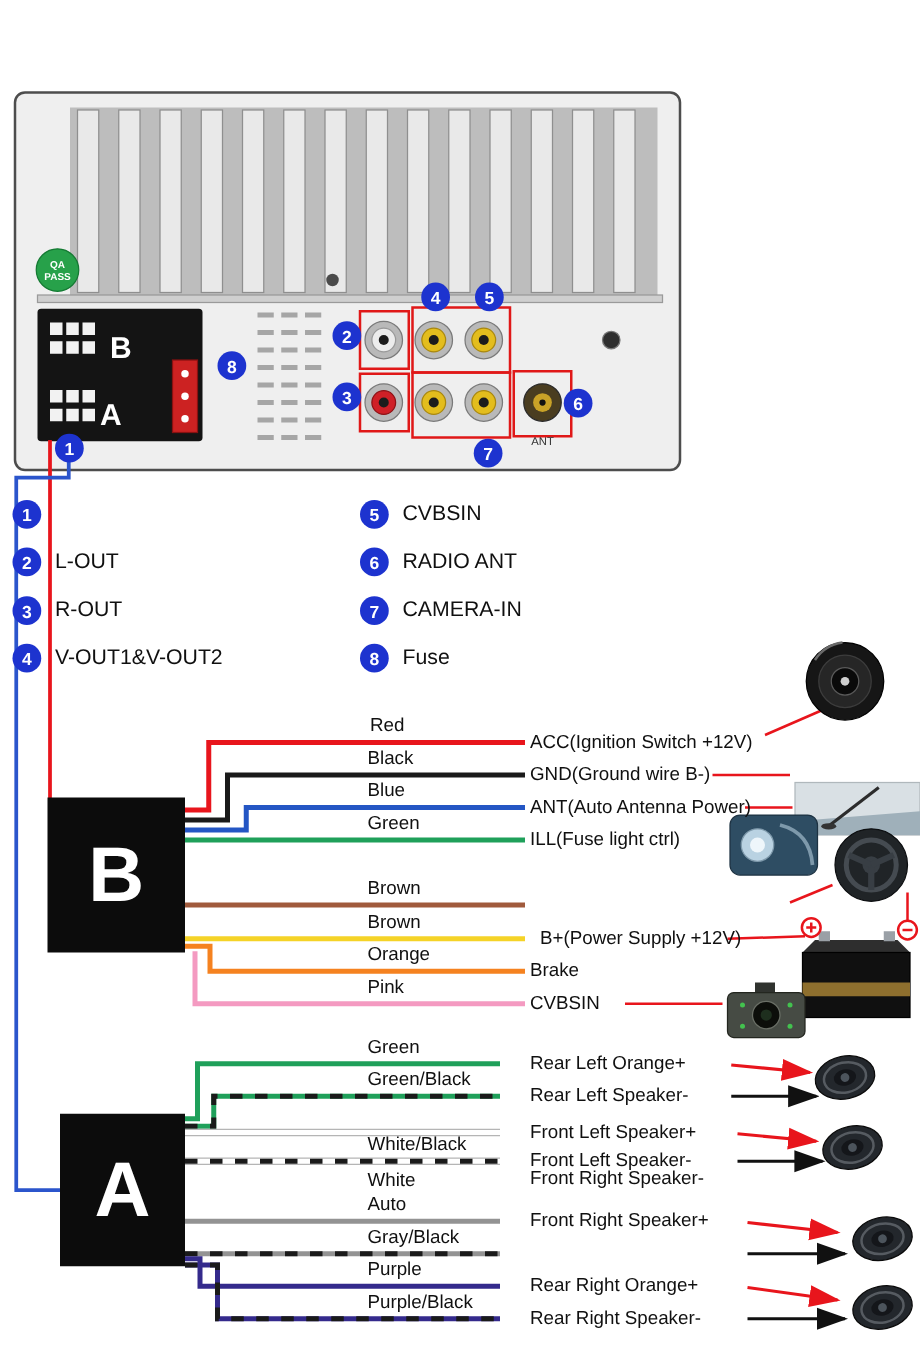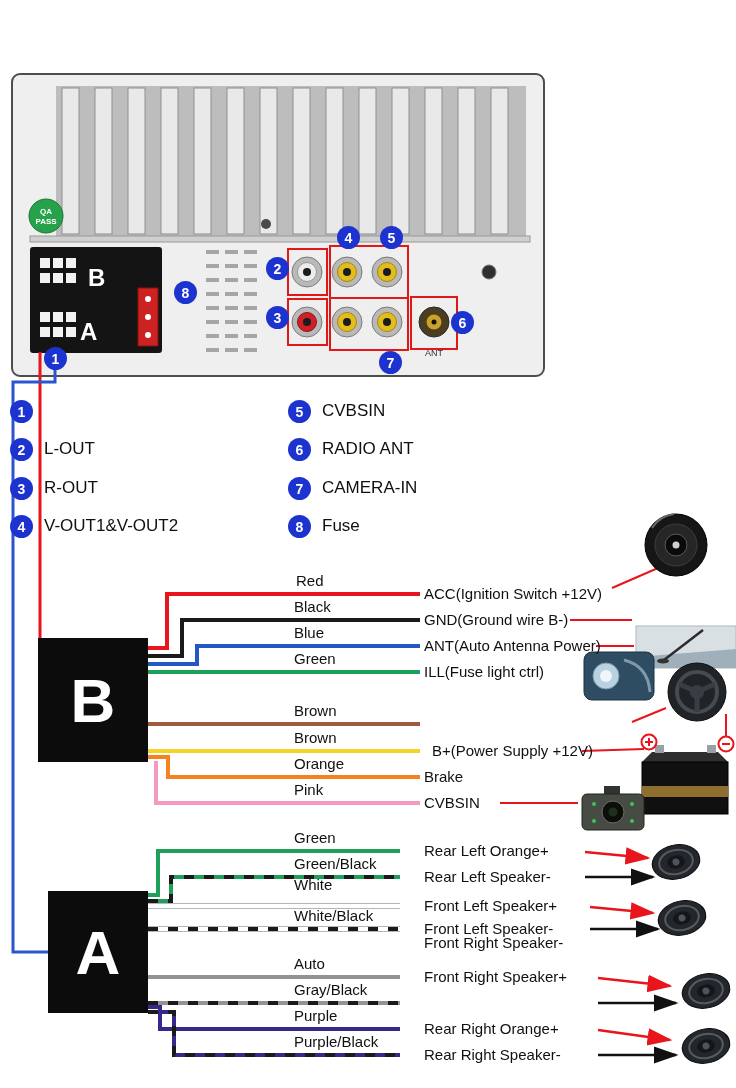--- a/index.html
+++ b/index.html
@@ -322,21 +322,21 @@
 <span class="lbl" style="left:424px;top:637px">ANT(Auto Antenna Power)</span>
 <span class="lbl" style="left:424px;top:663px">ILL(Fuse light ctrl)</span>
 <span class="lbl" style="left:432px;top:742px">B+(Power Supply +12V)</span>
 <span class="lbl" style="left:424px;top:768px">Brake</span>
 <span class="lbl" style="left:424px;top:794px">CVBSIN</span>
 
 <div class="conn-box" style="left:48px;top:891px;width:100px;height:122px">A</div>
 
 <span class="lbl" style="left:294px;top:829px">Green</span>
 <span class="lbl" style="left:294px;top:855px">Green/Black</span>
-<span class="lbl" style="left:294px;top:876px">White</span>
+<span class="lbl" style="left:294px;top:936px">White</span>
 <span class="lbl" style="left:294px;top:907px">White/Black</span>
 <span class="lbl" style="left:294px;top:955px">Auto</span>
 <span class="lbl" style="left:294px;top:981px">Gray/Black</span>
 <span class="lbl" style="left:294px;top:1007px">Purple</span>
 <span class="lbl" style="left:294px;top:1033px">Purple/Black</span>
 
 <span class="lbl" style="left:424px;top:842px">Rear Left Orange+</span>
 <span class="lbl" style="left:424px;top:868px">Rear Left Speaker-</span>
 <span class="lbl" style="left:424px;top:897px">Front Left Speaker+</span>
 <span class="lbl" style="left:424px;top:920px">Front Left Speaker-</span>

